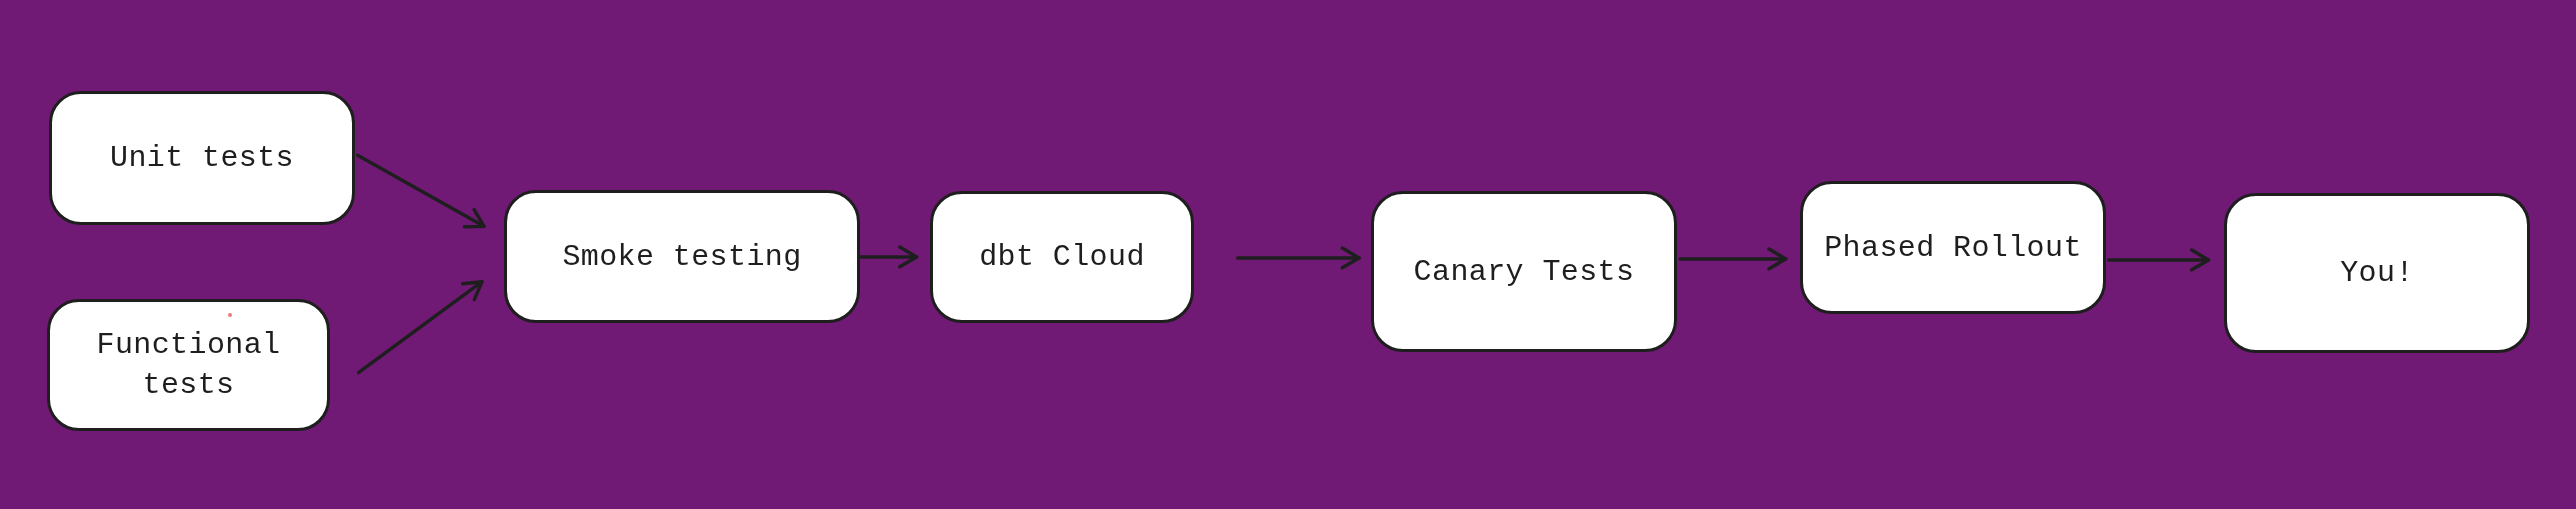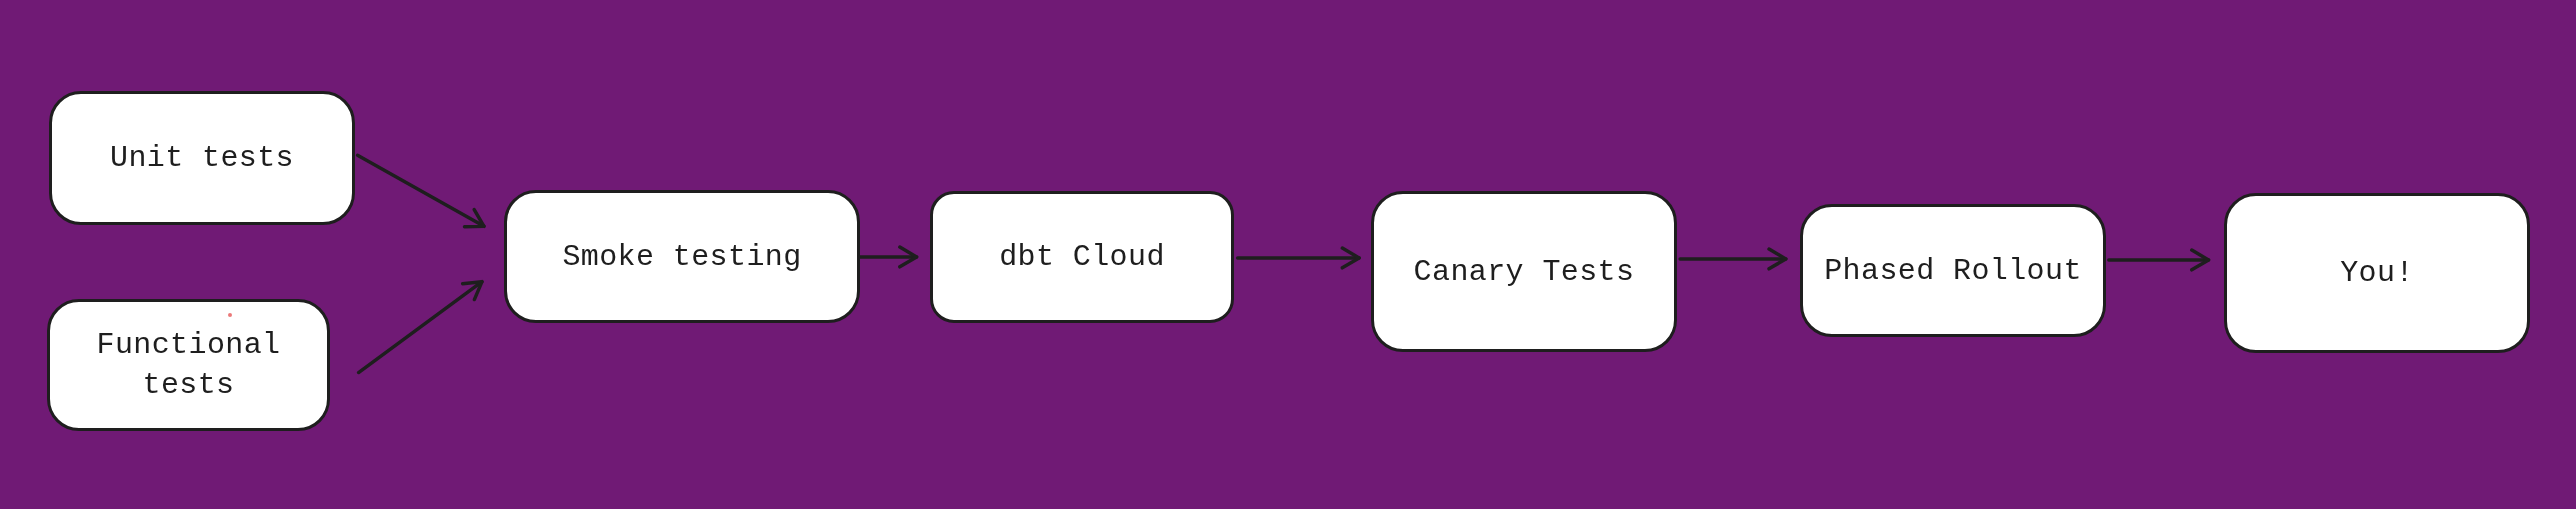--- a/index.html
+++ b/index.html
@@ -35,23 +35,23 @@
     color: #1e1e1e;
     font-size: 30px;
     letter-spacing: 0.4px;
     line-height: 40px;
   }
   .node .label { display: block; }
   
   #node-unit-tests       { left:  49px; top:  91px; width: 306px; height: 134px; }
   #node-functional-tests { left:  47px; top: 299px; width: 283px; height: 132px; }
   #node-smoke-testing    { left: 491px; top: 190px; width: 356px; height: 133px; margin-left: 13px; }
-  #node-dbt-cloud        { left: 930px; top: 191px; width: 304px; height: 132px; border-radius: 24px; }
+  #node-dbt-cloud        { left: 930px; top: 191px; width: 264px; height: 132px; }
   #node-canary-tests     { left:1371px; top: 191px; width: 306px; height: 161px; }
-  #node-phased-rollout   { left:1800px; top: 204px; width: 306px; height: 133px; }
+  #node-phased-rollout   { left:1800px; top: 181px; width: 306px; height: 133px; }
   #node-you              { left:2224px; top: 193px; width: 306px; height: 160px; }
   .stray-dot {
     position: absolute;
     left: 228px; top: 313px;
     width: 4px; height: 4px;
     border-radius: 50%;
     background: #e03131;
     opacity: 0.65;
   }
 </style>

